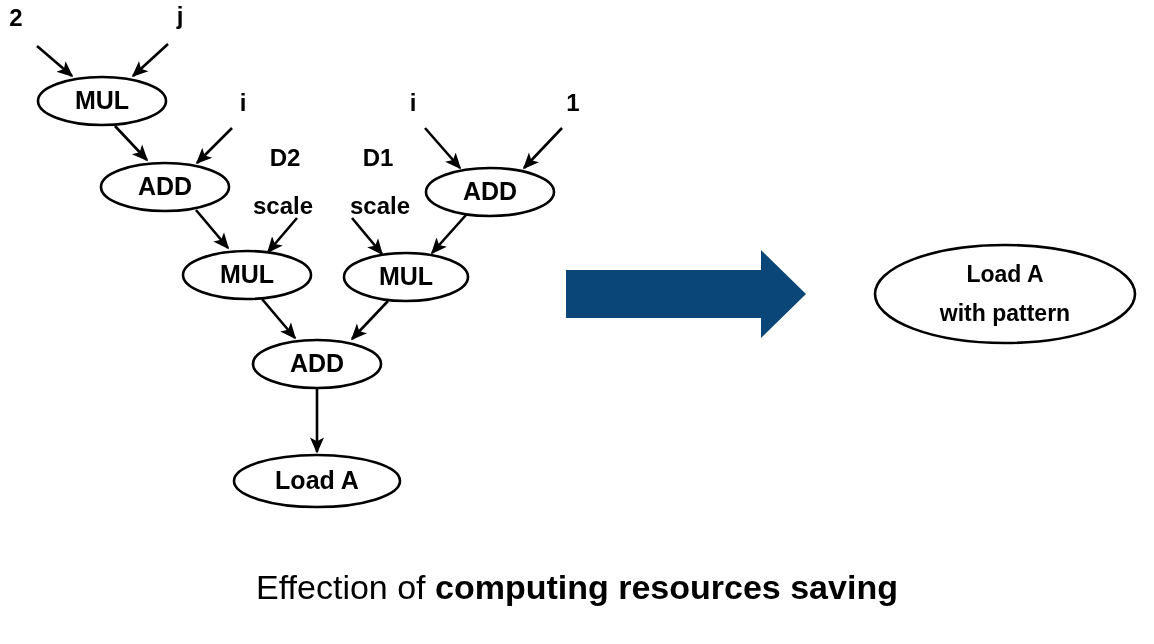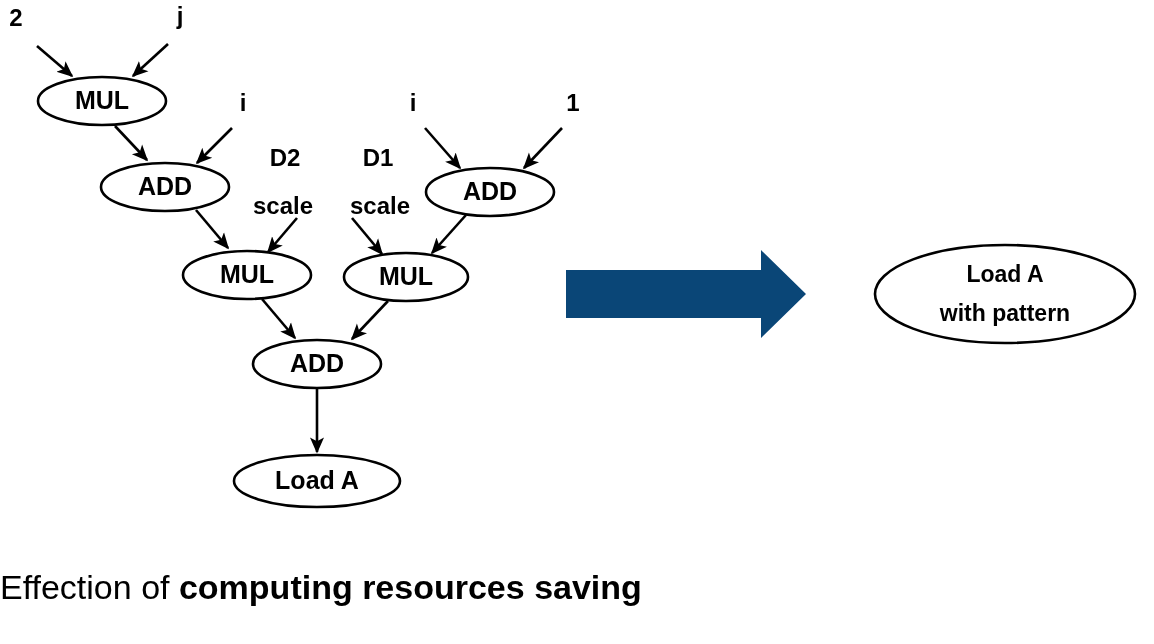--- a/index.html
+++ b/index.html
@@ -68,20 +68,21 @@
   .edge {
     stroke: #000000;
     stroke-width: 2.6;
     fill: none;
   }
   .caption {
     position: absolute;
     left: 0;
     top: 568px;
     width: 1154px;
+    text-align: center;
     font-family: "Liberation Sans", sans-serif;
     font-size: 34px;
     color: #000000;
     white-space: nowrap;
   }
   .caption .caption-bold {
     font-weight: bold;
   }
   .caption .caption-plain {
     font-weight: normal;

